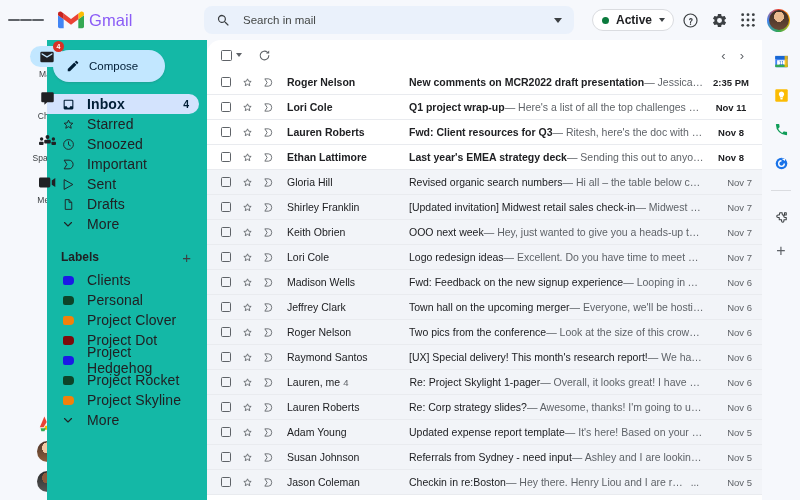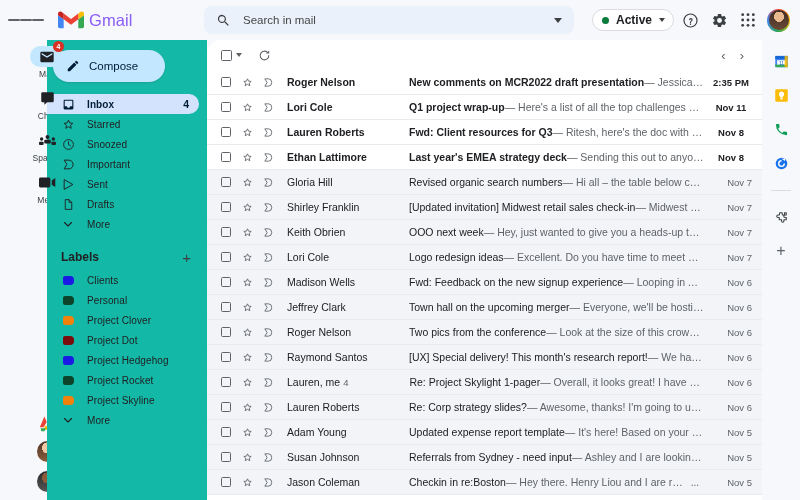--- a/index.html
+++ b/index.html
@@ -116,21 +116,21 @@
   .navitem {
     display: flex; align-items: center;
     height: 20px; margin: 0 8px 0 0;
     border-radius: 0 14px 14px 0;
     padding-left: 14px; cursor: pointer;
     margin-bottom: 0px;
   }
   .navitem + .navitem { margin-top: 0px; }
   .navitem.selected { background: #d3e3fd; }
   .navitem .nicon { width: 14px; height: 14px; flex: 0 0 14px; display: flex; align-items: center; justify-content: center; }
-  .navitem .nlabel { font-size: 10px; color: #202124; margin-left: 12px; flex: 1; letter-spacing: .1px; }
+  .navitem .nlabel { font-size: 14px; color: #202124; margin-left: 12px; flex: 1; letter-spacing: .1px; }
   .navitem.selected .nlabel { font-weight: bold; color: #001d35; }
   .navitem .ncount { font-size: 10.5px; font-weight: bold; color: #001d35; margin-right: 10px; }
 
   .labels-head {
     display: flex; align-items: center; justify-content: space-between;
     padding: 0 16px 0 14px; margin-top: 13px; margin-bottom: 3px; height: 20px;
   }
   .labels-title { font-size: 12px; font-weight: bold; color: #202124; }
   .labels-add { font-size: 15px; color: #3c4043; cursor: pointer; line-height: 1; }
 

